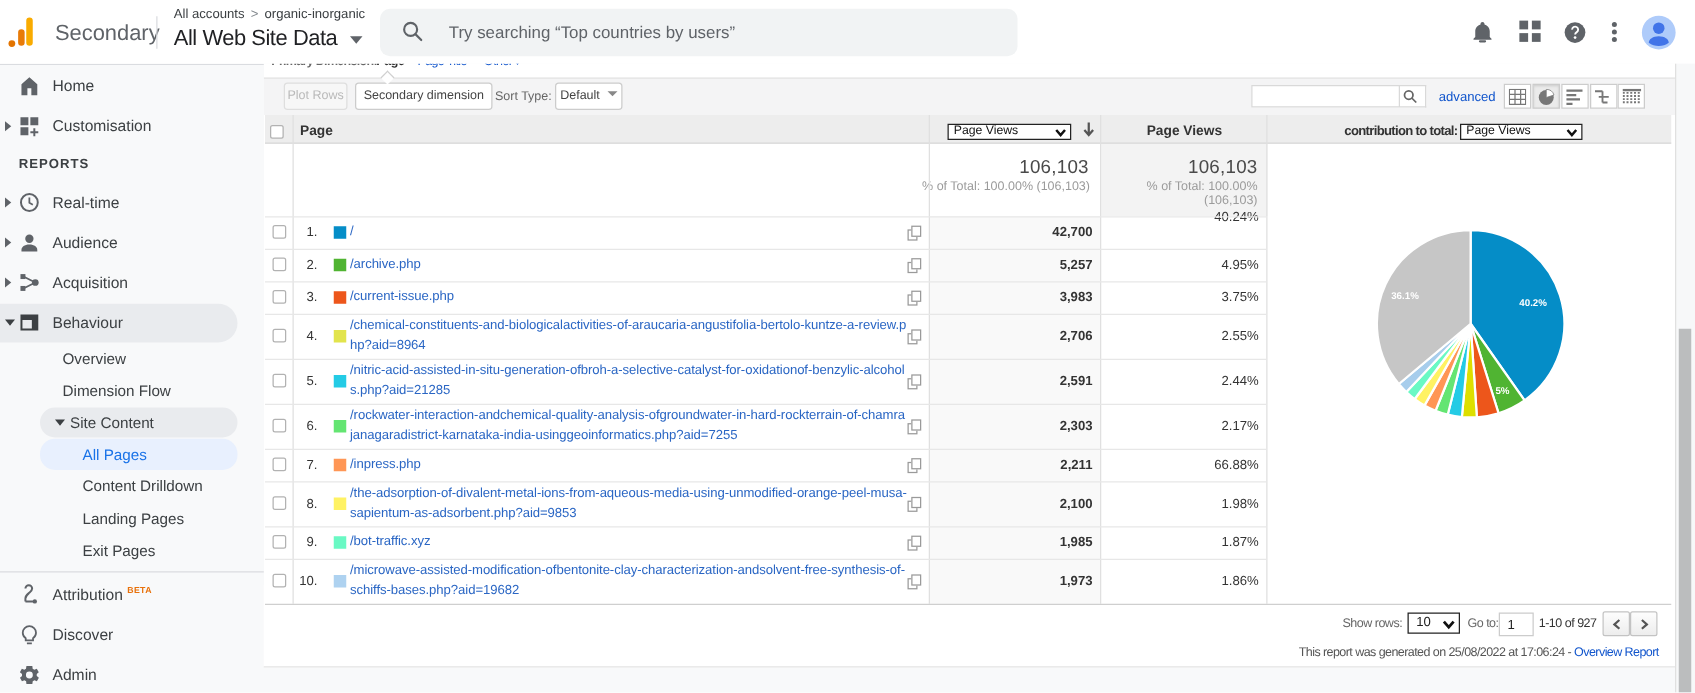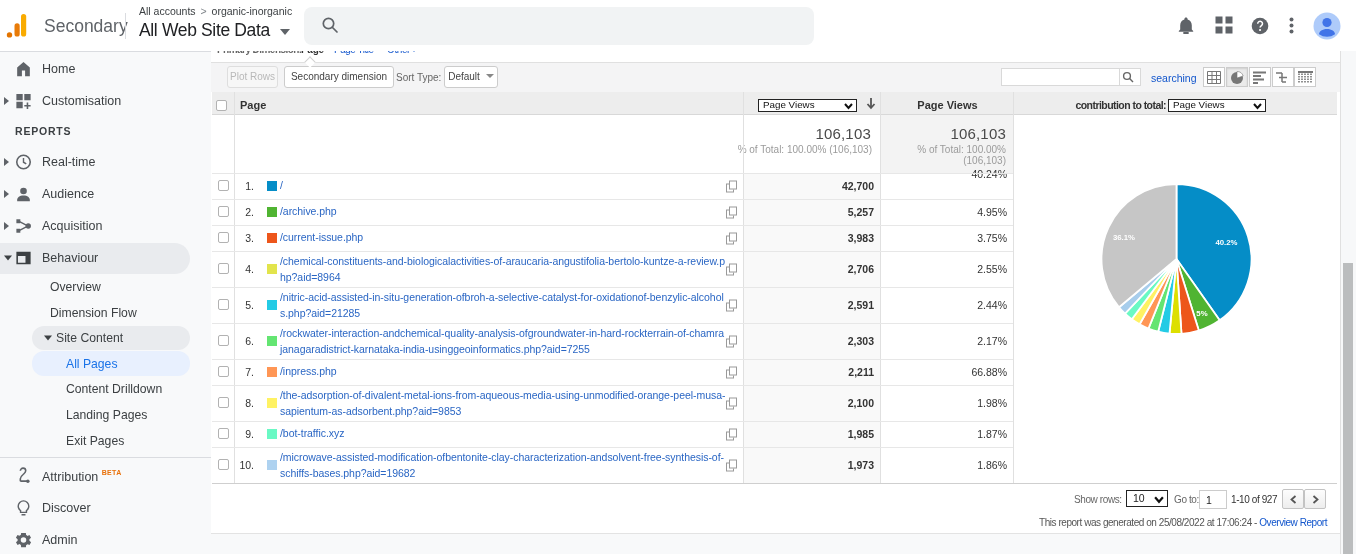--- a/index.html
+++ b/index.html
@@ -96,21 +96,21 @@
 
 <div id="btn-plot" class="btn">Plot Rows</div>
 <div id="btn-sec" class="btn">Secondary dimension<span class="bcaret"></span></div>
 <div id="lbl-sort" class="abs">Sort Type:</div>
 <div id="btn-def" class="btn">Default<span class="bcaret"></span></div>
 <input id="srch-in" class="abs" type="text" style="">
 <div id="srch-btn" class="abs"><svg width="13" height="13" viewBox="0 0 13 13" style="margin:2px">
       <circle cx="5" cy="5" r="3.4" fill="none" stroke="#666" stroke-width="1.4"></circle>
       <line x1="7.6" y1="7.6" x2="11" y2="11" stroke="#666" stroke-width="1.4"></line>
     </svg></div>
-<div id="lbl-adv" class="abs">searching</div>
+<div id="lbl-adv" class="abs">advanced</div>
 <div class="vbtn" style="left:1203px"><svg width="14" height="13" viewBox="0 0 14 13" style="margin:3px 3px">
       <path d="M0.5 0.5 h13 v12 h-13 z M0.5 4.5 h13 M0.5 8.5 h13 M5 0.5 v12 M9.5 0.5 v12" fill="none" stroke="#777" stroke-width="1"></path>
     </svg></div>
 <div class="vbtn on" style="left:1226px"><svg width="14" height="14" viewBox="0 0 14 14" style="margin:2.5px 3px">
       <circle cx="7" cy="7" r="6" fill="#777"></circle>
       <path d="M7 7 L7 0.5 A6.5 6.5 0 0 1 13.2 5 z" fill="#fff" stroke="#777" stroke-width="0.6"></path>
     </svg></div>
 <div class="vbtn" style="left:1249px"><svg width="14" height="13" viewBox="0 0 14 13" style="margin:3px 3px">
       <path d="M0 1.5 h13 M0 5 h8 M0 8.5 h11 M0 12 h5" stroke="#777" stroke-width="1.8"></path>
     </svg></div>
@@ -272,20 +272,21 @@
   <div id="hdr-analytics" class="abs">Secondary</div>
   <div id="hdr-div" class="abs"></div>
   <div id="acct-line" class="abs">All accounts <span class="sep">&gt;</span> organic-inorganic</div>
   <div id="prop-line" class="abs">All Web Site Data</div>
   <div id="prop-caret" class="abs"></div>
   <div id="searchpill" class="abs"></div>
   <svg class="abs" style="left:320px;top:15px" width="20" height="20" viewBox="0 0 20 20">
     <circle cx="8.5" cy="8.5" r="5.2" fill="none" stroke="#5f6368" stroke-width="1.7"></circle>
     <line x1="12.5" y1="12.5" x2="17" y2="17" stroke="#5f6368" stroke-width="1.7" stroke-linecap="round"></line>
   </svg>
+  <div id="searchtext" class="abs">Try searching “Top countries by users”</div>
   <svg class="abs" style="left:1177px;top:16px" width="18" height="19" viewBox="0 0 18 19">
     <path d="M9 1.5 c-0.9 0 -1.6 0.7 -1.6 1.6 v0.5 C4.9 4.3 3.2 6.5 3.2 9.2 v4.3 L1.8 15 v0.8 h14.4 V15 l-1.4 -1.5 V9.2 c0 -2.7 -1.7 -4.9 -4.2 -5.6 v-0.5 c0 -0.9 -0.7 -1.6 -1.6 -1.6 z" fill="#5f6368"></path>
     <path d="M7 17 h4" stroke="#5f6368" stroke-width="1.8" stroke-linecap="round"></path>
   </svg>
   <svg class="abs" style="left:1215px;top:16px" width="18" height="18" viewBox="0 0 18 18">
     <rect x="0.5" y="0.5" width="7" height="7" fill="#5f6368"></rect>
     <rect x="10.5" y="0.5" width="7" height="7" fill="#5f6368"></rect>
     <rect x="0.5" y="10.5" width="7" height="7" fill="#5f6368"></rect>
     <rect x="10.5" y="10.5" width="7" height="7" fill="#5f6368"></rect>
   </svg>

